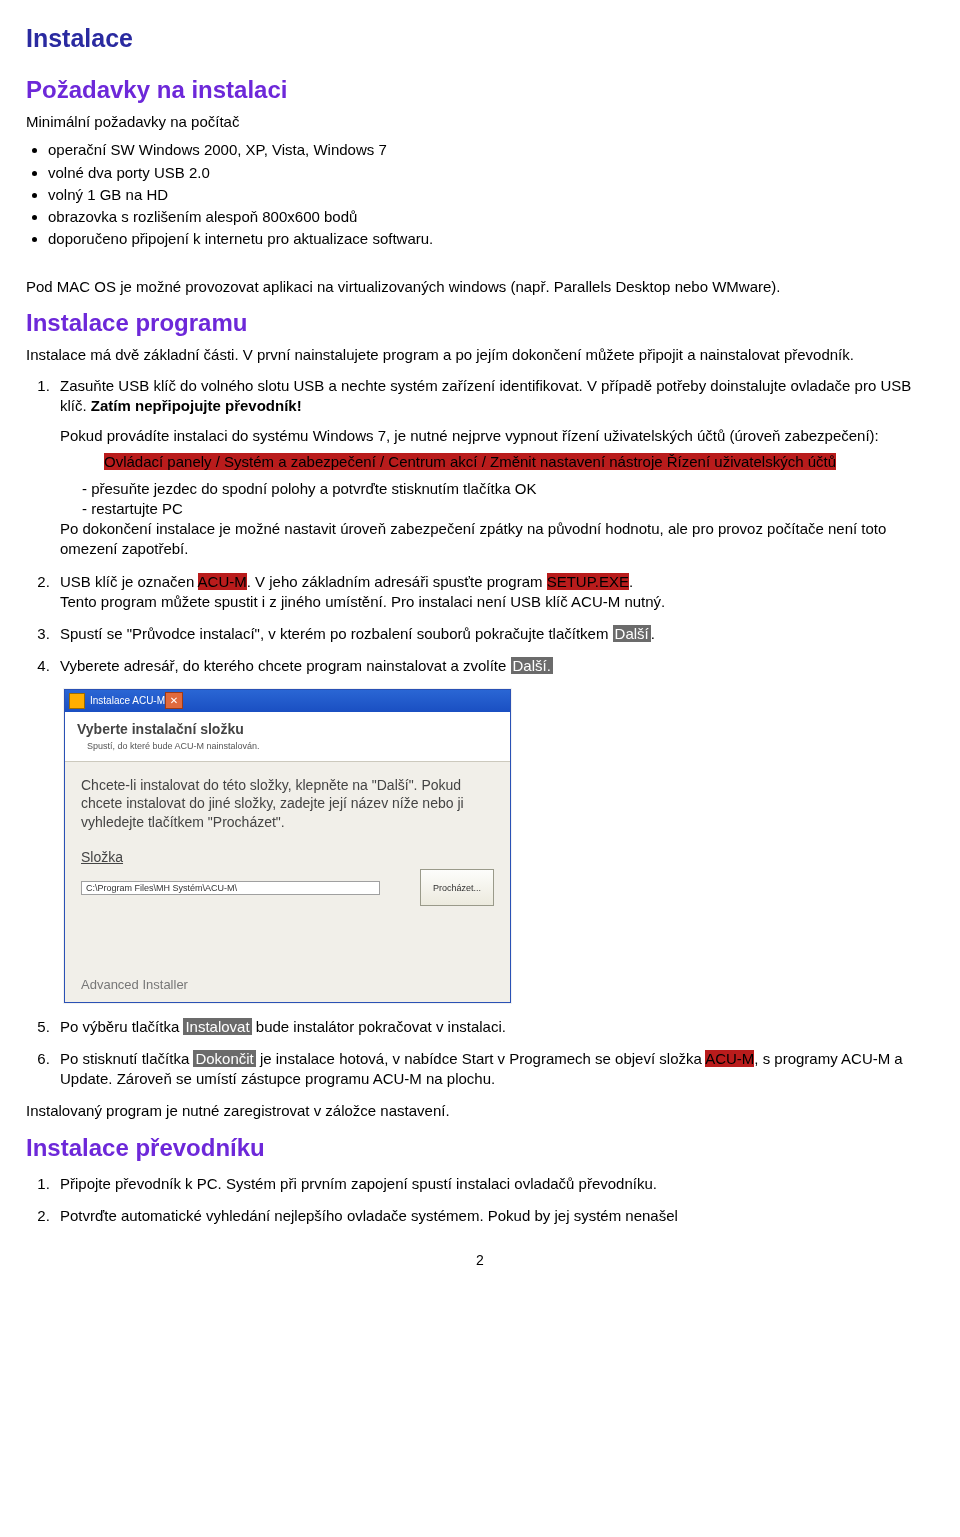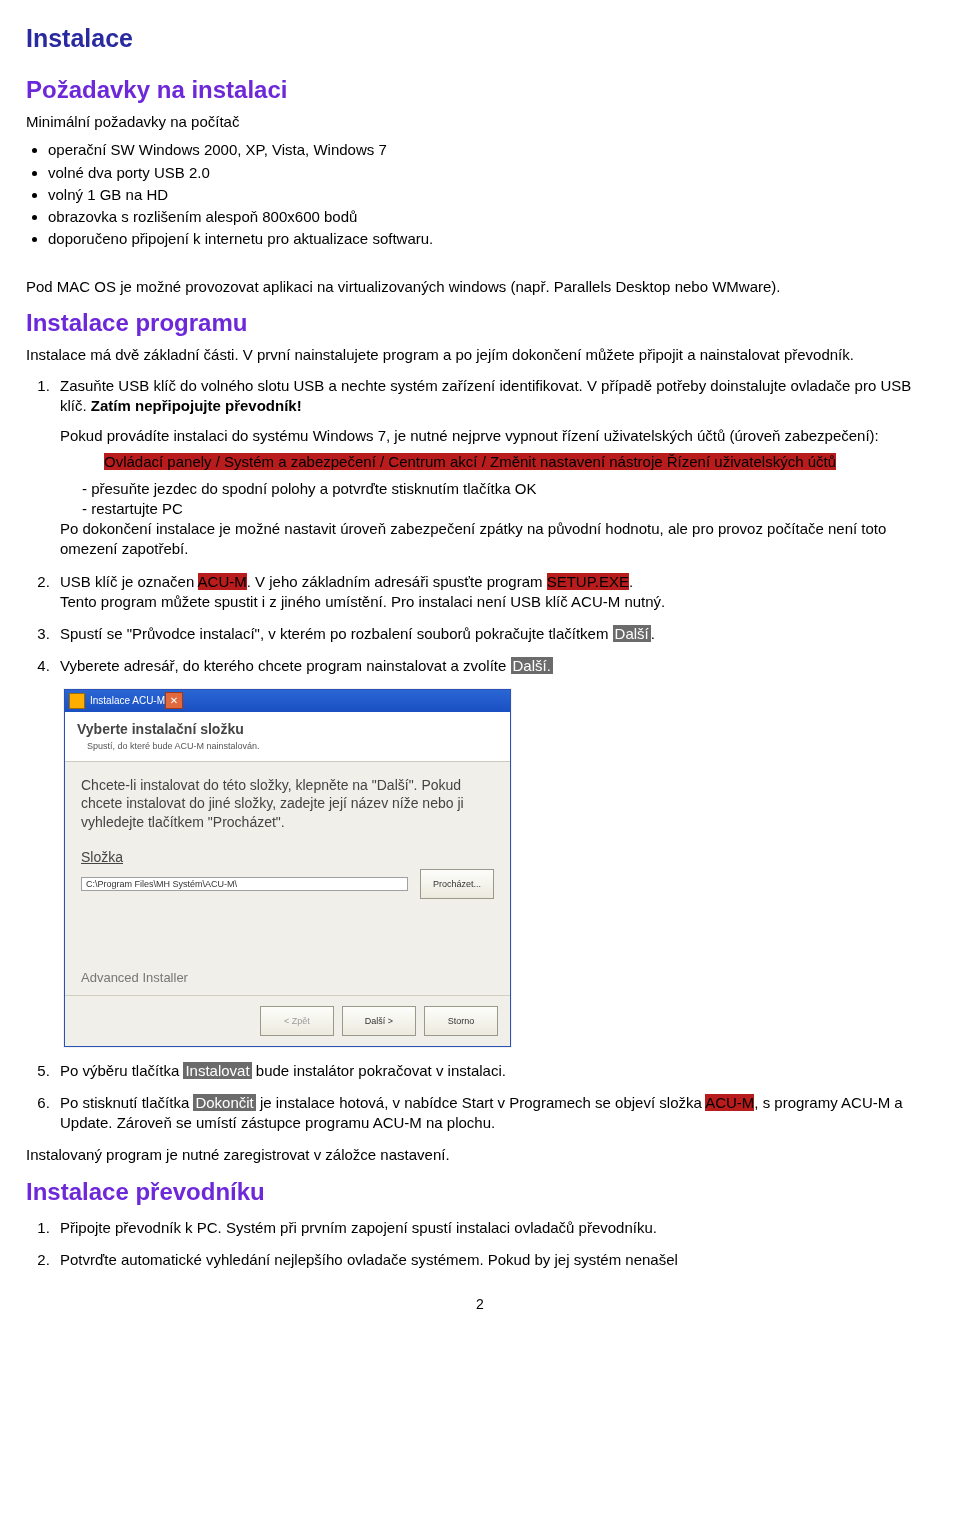--- a/index.html
+++ b/index.html
@@ -67,25 +67,26 @@
   .body { padding:14px 16px 8px 16px; }
   .body .instr { font-size:14px; color:#444; margin-bottom:16px; }
   .fld-label { font-size:14px; color:#444; text-decoration:underline; margin-bottom:2px; }
   .fld-row { display:flex; gap:12px; align-items:center; margin-bottom:10px; }
   .fld-input {
     flex:1; height:14px; border:1px solid #a0a0a0; background:#fff;
     font-size:9px; padding:0 4px; box-sizing:border-box;
     display:flex;align-items:center; color:#333;
   }
   .btn {
-    height:30px; min-width:74px; padding:0 1px;
+    height:37px; min-width:74px; padding:0 1px;
     border:1px solid #9a9a8a; background:linear-gradient(#fdfdfb,#eceade);
     font-size:9px; color:#333;
     display:flex;align-items:center;justify-content:center;
     box-sizing:border-box;
+    margin-left:28px;
   }
   .btn.disabled { color:#9c9c9c; }
   .adv { font-size:13px; color:#777; margin-top:70px; }
   .btnrow {
     border-top:1px solid #d2cfc2; padding:10px 12px;
     display:flex; justify-content:flex-end; gap:8px;
     background:#f1efe9;
   }
   .pgnum { text-align:center; margin-top:24px; font-size:14px; }
 </style>
@@ -156,25 +157,20 @@
     </div>
     <div class="body">
       <div class="instr">Chcete-li instalovat do této složky, klepněte na "Další". Pokud chcete instalovat do jiné složky, zadejte její název níže nebo ji vyhledejte tlačítkem "Procházet".</div>
       <div class="fld-label">Složka</div>
       <div class="fld-row">
         <div class="fld-input">C:\Program Files\MH Systém\ACU-M\</div>
         <div class="btn">Procházet...</div>
       </div>
       <div class="adv">Advanced Installer</div>
     </div>
-    <div class="btnrow">
-      <div class="btn disabled">&lt; Zpět</div>
-      <div class="btn">Další &gt;</div>
-      <div class="btn">Storno</div>
-    </div>
   </div>
 </div>
 
 <ol class="steps" start="5">
   <li>
     <span>Po výběru tlačítka </span><span class="inline-hl-dark">Instalovat</span><span> bude instalátor pokračovat v instalaci.</span>
   </li>
   <li>
     <span>Po stisknutí tlačítka </span><span class="inline-hl-dark">Dokončit</span><span> je instalace hotová, v nabídce Start v Programech se objeví složka </span><span class="inline-hl">ACU-M</span><span>, s programy ACU-M a Update. Zároveň se umístí zástupce programu ACU-M na plochu.</span>
   </li>

